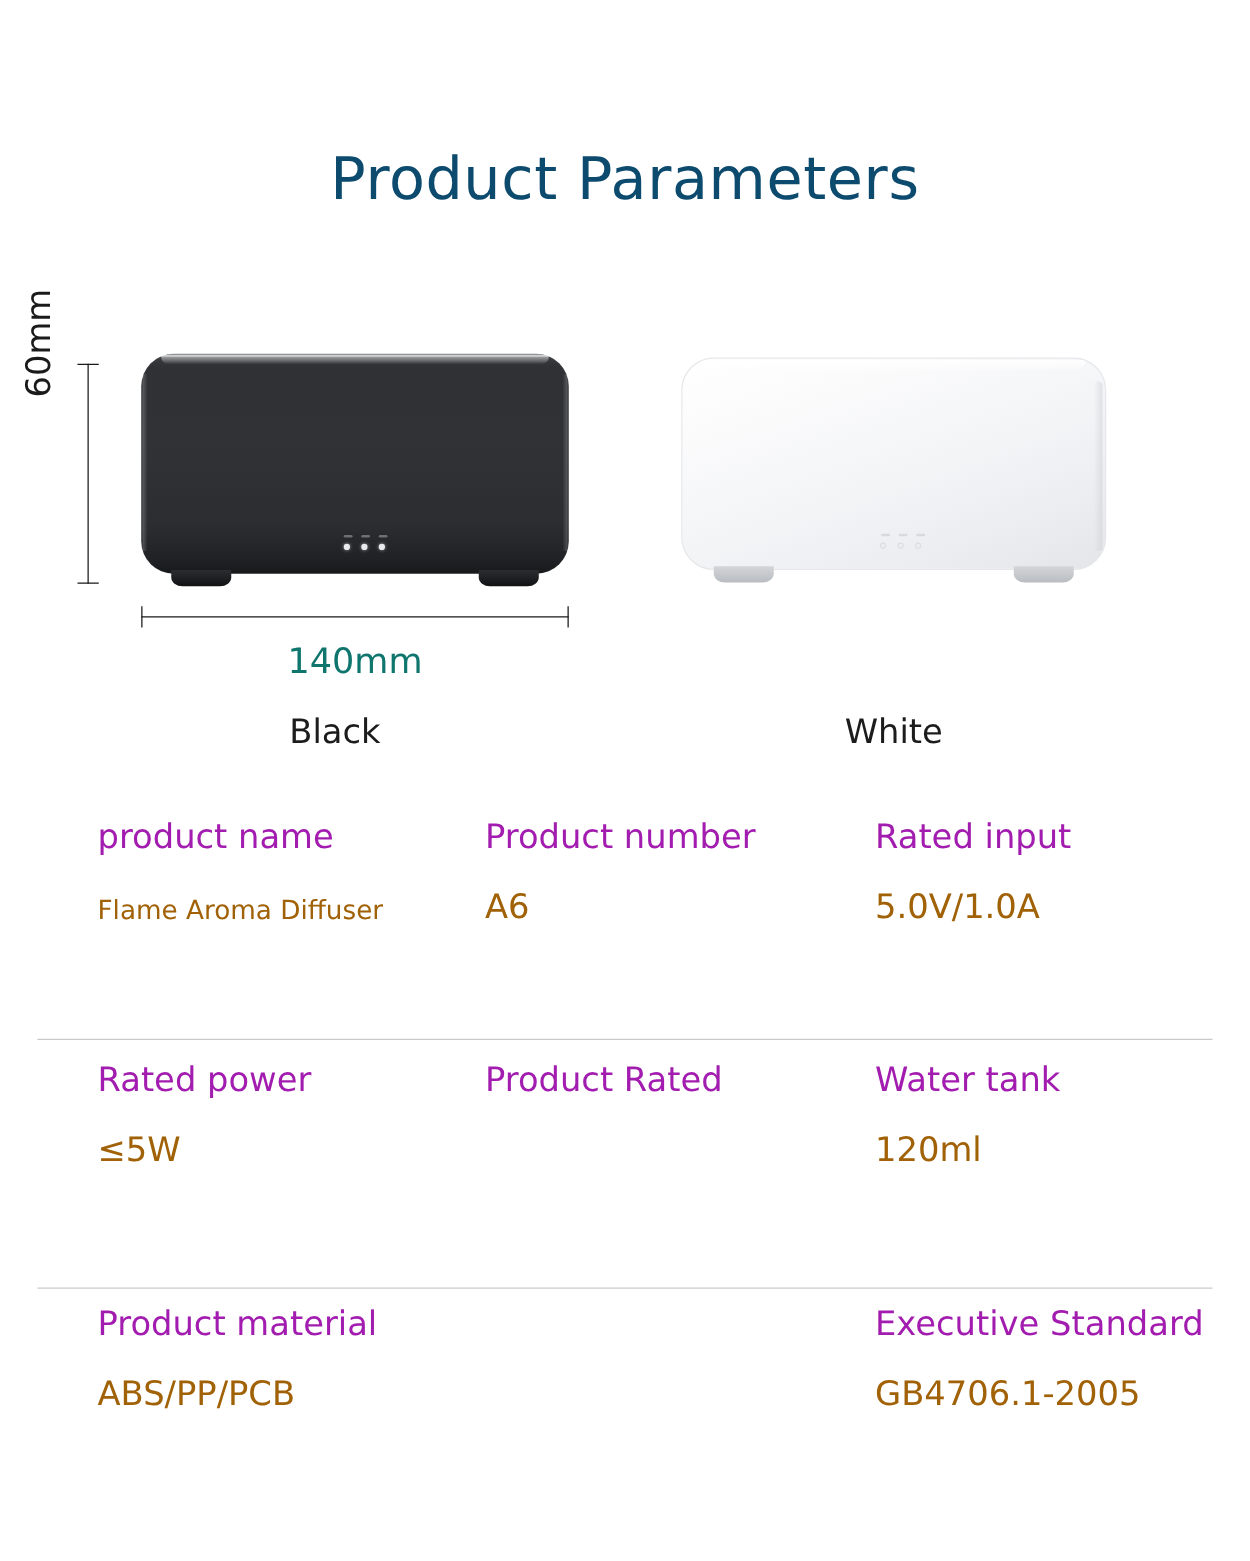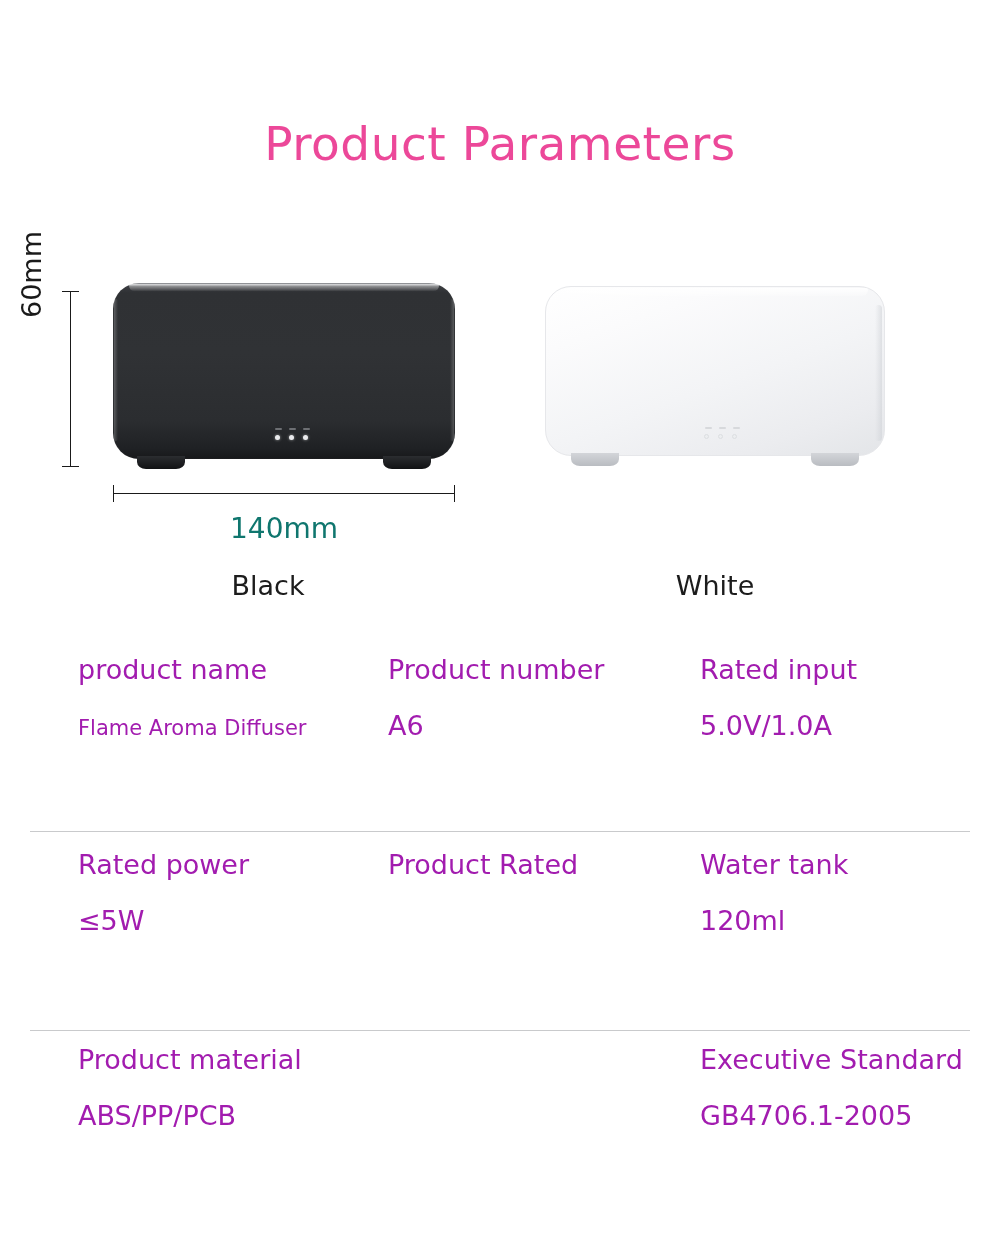--- a/index.html
+++ b/index.html
@@ -21,21 +21,21 @@
   
   .page-title {
     position: absolute;
     left: 0;
     top: 118px;
     width: 1000px;
     text-align: center;
     font-size: 47px;
     font-weight: 400;
     letter-spacing: 0.5px;
-    color: #ec4899;
+    color: #0c4a6e;
     line-height: 1.1;
   }
 
   
   .showcase {
     position: absolute;
     left: 0;
     top: 0;
     width: 1000px;
     height: 620px;
@@ -249,21 +249,21 @@
     font-size: 27px;
     font-weight: 400;
     color: #a21caf;
     line-height: 1.1;
     white-space: nowrap;
   }
   .spec-value {
     margin-top: 26px;
     font-size: 27px;
     font-weight: 400;
-    color: #a21caf;
+    color: #a16207;
     line-height: 1.1;
     white-space: nowrap;
   }
   .spec-value.small {
     font-size: 21px;
     margin-top: 32px;
   }
 
   .spec-divider {
     position: absolute;

